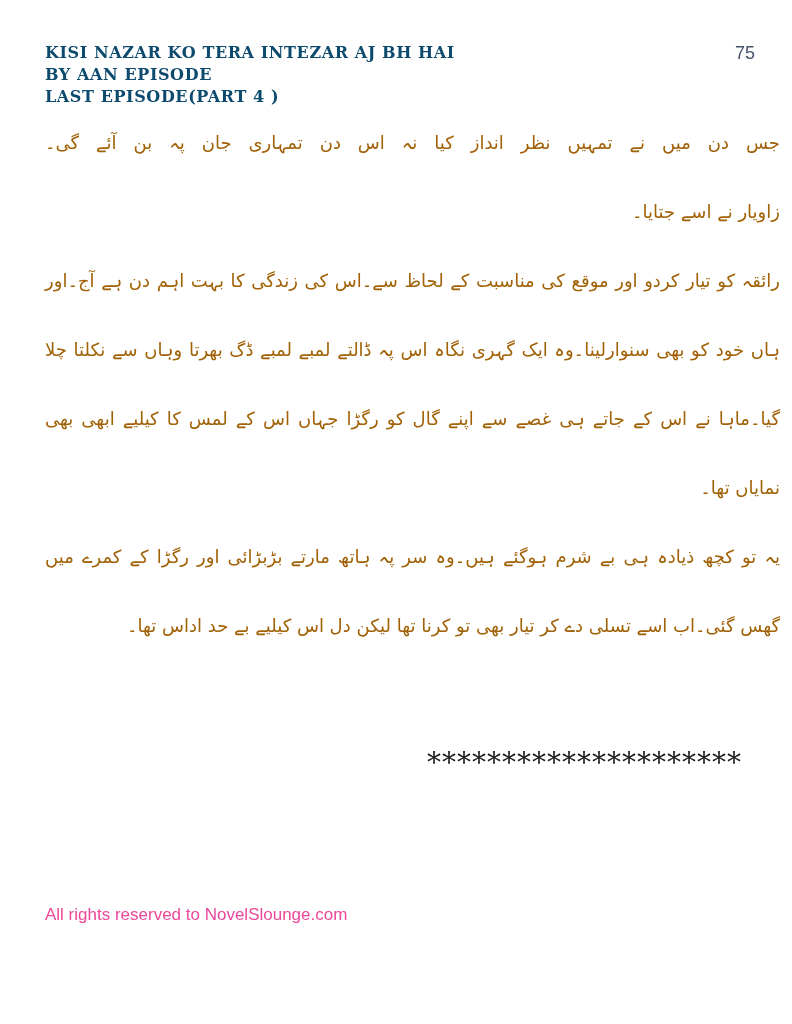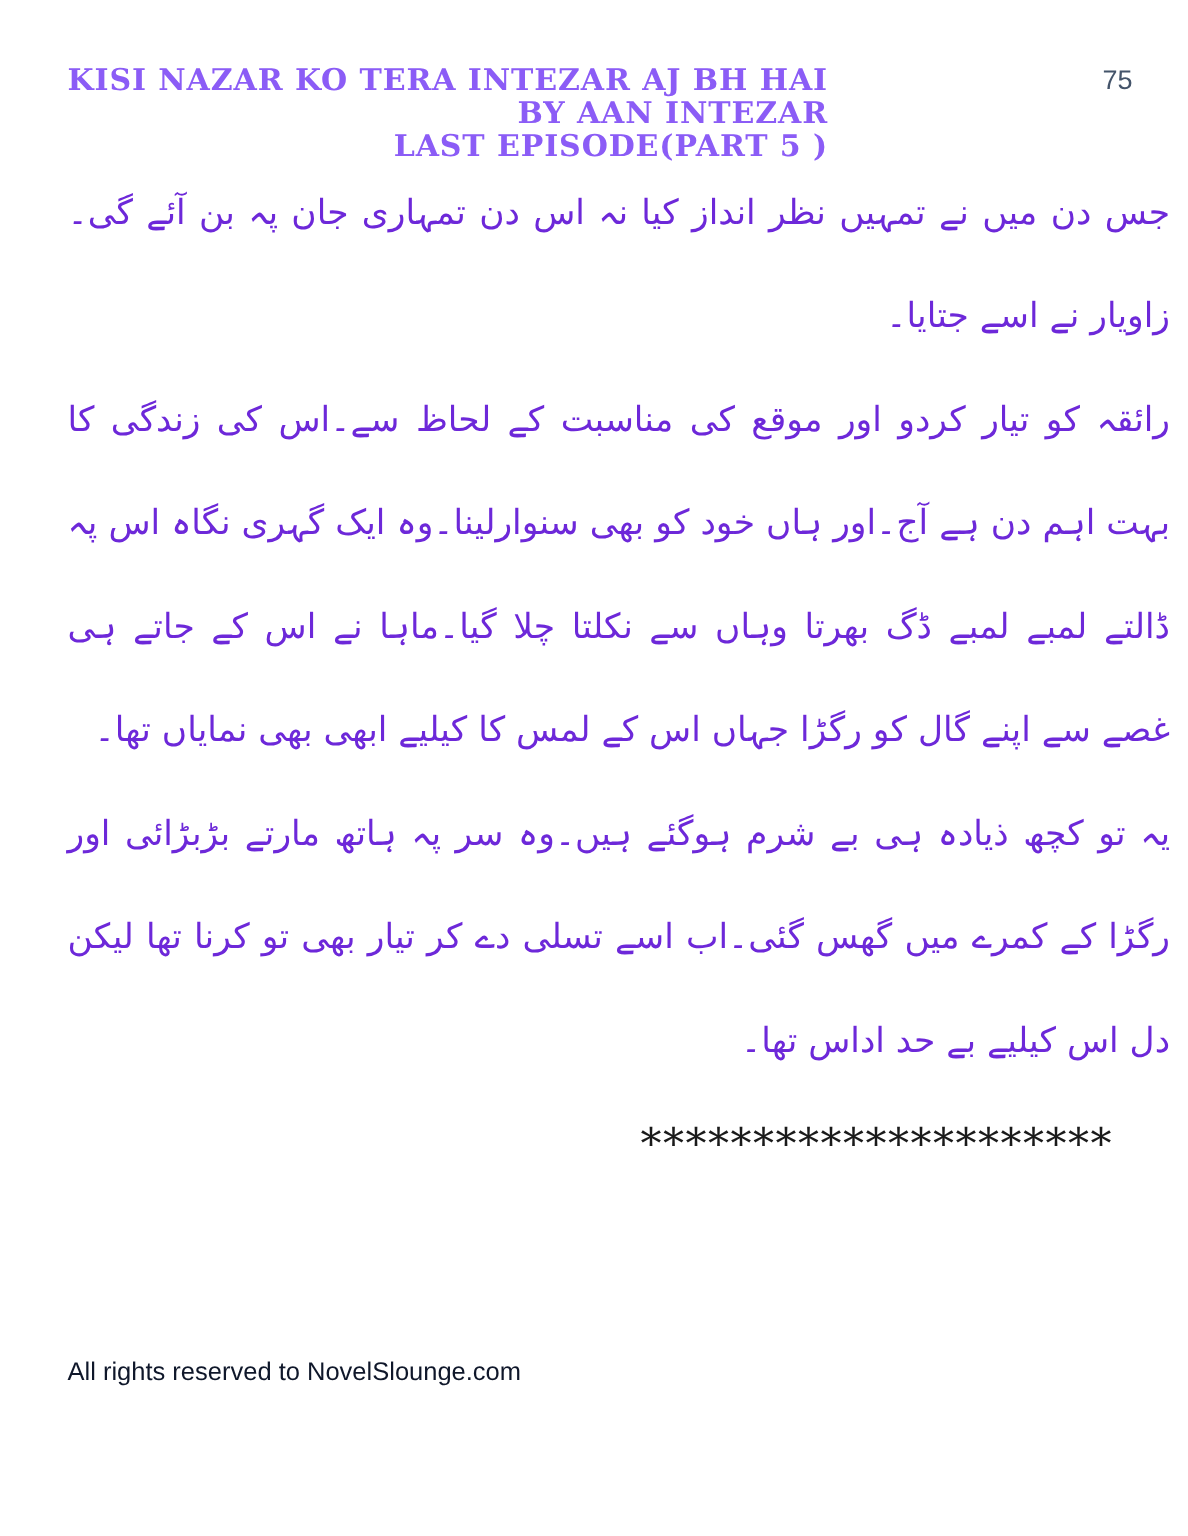--- a/index.html
+++ b/index.html
@@ -18,46 +18,45 @@
   .header {
     position: absolute;
     top: 42px;
     left: 45px;
     right: 37px;
     display: flex;
     justify-content: space-between;
     align-items: flex-start;
   }
   .header-titles {
-    color: #8b5cf6;
+    color: #0c4a6e;
     font-family: "DejaVu Serif", "Liberation Serif", serif;
     font-weight: 700;
-    font-size: 20px;
+    font-size: 16px;
     line-height: 22px;
     letter-spacing: 0.6px;
-    text-align: right;
   }
   .page-number {
     color: #44546a;
     font-size: 18px;
     line-height: 22px;
     font-family: "Liberation Sans", sans-serif;
     text-align: right;
   }
 
   
   .story-body {
     position: absolute;
     top: 108px;
     left: 45px;
     width: 735px;
     direction: rtl;
-    color: #6d28d9;
+    color: #a16207;
     font-family: "DejaVu Sans", sans-serif;
-    font-size: 23px;
+    font-size: 18px;
     line-height: 69px;
   }
   .story-body p {
     text-align: justify;
     text-justify: inter-word;
   }
   .story-body p.stretch {
     text-align-last: justify;
   }
 
@@ -78,39 +77,39 @@
 
   
   .footer {
     position: absolute;
     left: 45px;
     top: 903px;
     font-size: 17px;
     line-height: 24px;
   }
   .rights-text {
-    color: #0f172a;
+    color: #ec4899;
   }
   .website-link {
     color: #1f3864;
     text-decoration: underline;
     cursor: pointer;
     display: inline-block;
   }
 </style>
 </head>
 <body>
 
 <div class="page">
 
   <div class="header">
     <div class="header-titles">
       <div>KISI NAZAR KO TERA INTEZAR AJ BH HAI</div>
-      <div>BY AAN INTEZAR</div>
-      <div>LAST EPISODE(PART 5 )</div>
+      <div>BY AAN EPISODE</div>
+      <div>LAST EPISODE(PART 4 )</div>
     </div>
     <div class="page-number">75</div>
   </div>
 
   <div class="story-body" dir="rtl">
     <p class="stretch">جس دن میں نے تمہیں نظر انداز کیا نہ اس دن تمہاری جان پہ بن آئے گی۔</p>
     <p>زاویار نے اسے جتایا۔</p>
     <p>رائقہ کو تیار کردو اور موقع کی مناسبت کے لحاظ سے۔اس کی زندگی کا بہت اہم دن ہے آج۔اور ہاں خود کو بھی سنوارلینا۔وہ ایک گہری نگاہ اس پہ ڈالتے لمبے لمبے ڈگ بھرتا وہاں سے نکلتا چلا گیا۔ماہا نے اس کے جاتے ہی غصے سے اپنے گال کو رگڑا جہاں اس کے لمس کا کیلیے ابھی بھی نمایاں تھا۔</p>
     <p>یہ تو کچھ ذیادہ ہی بے شرم ہوگئے ہیں۔وہ سر پہ ہاتھ مارتے بڑبڑائی اور رگڑا کے کمرے میں گھس گئی۔اب اسے تسلی دے کر تیار بھی تو کرنا تھا لیکن دل اس کیلیے بے حد اداس تھا۔</p>
   </div>

